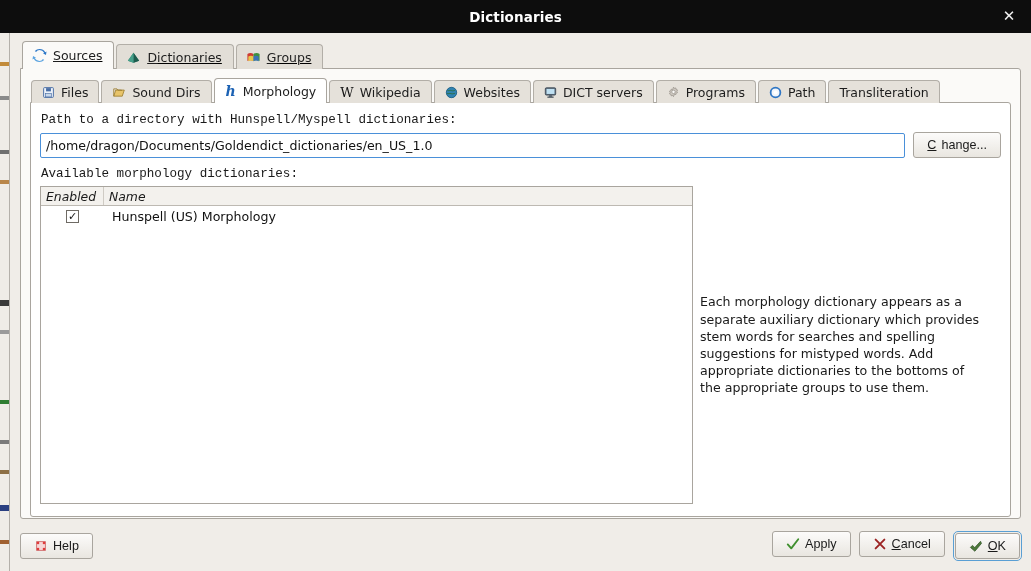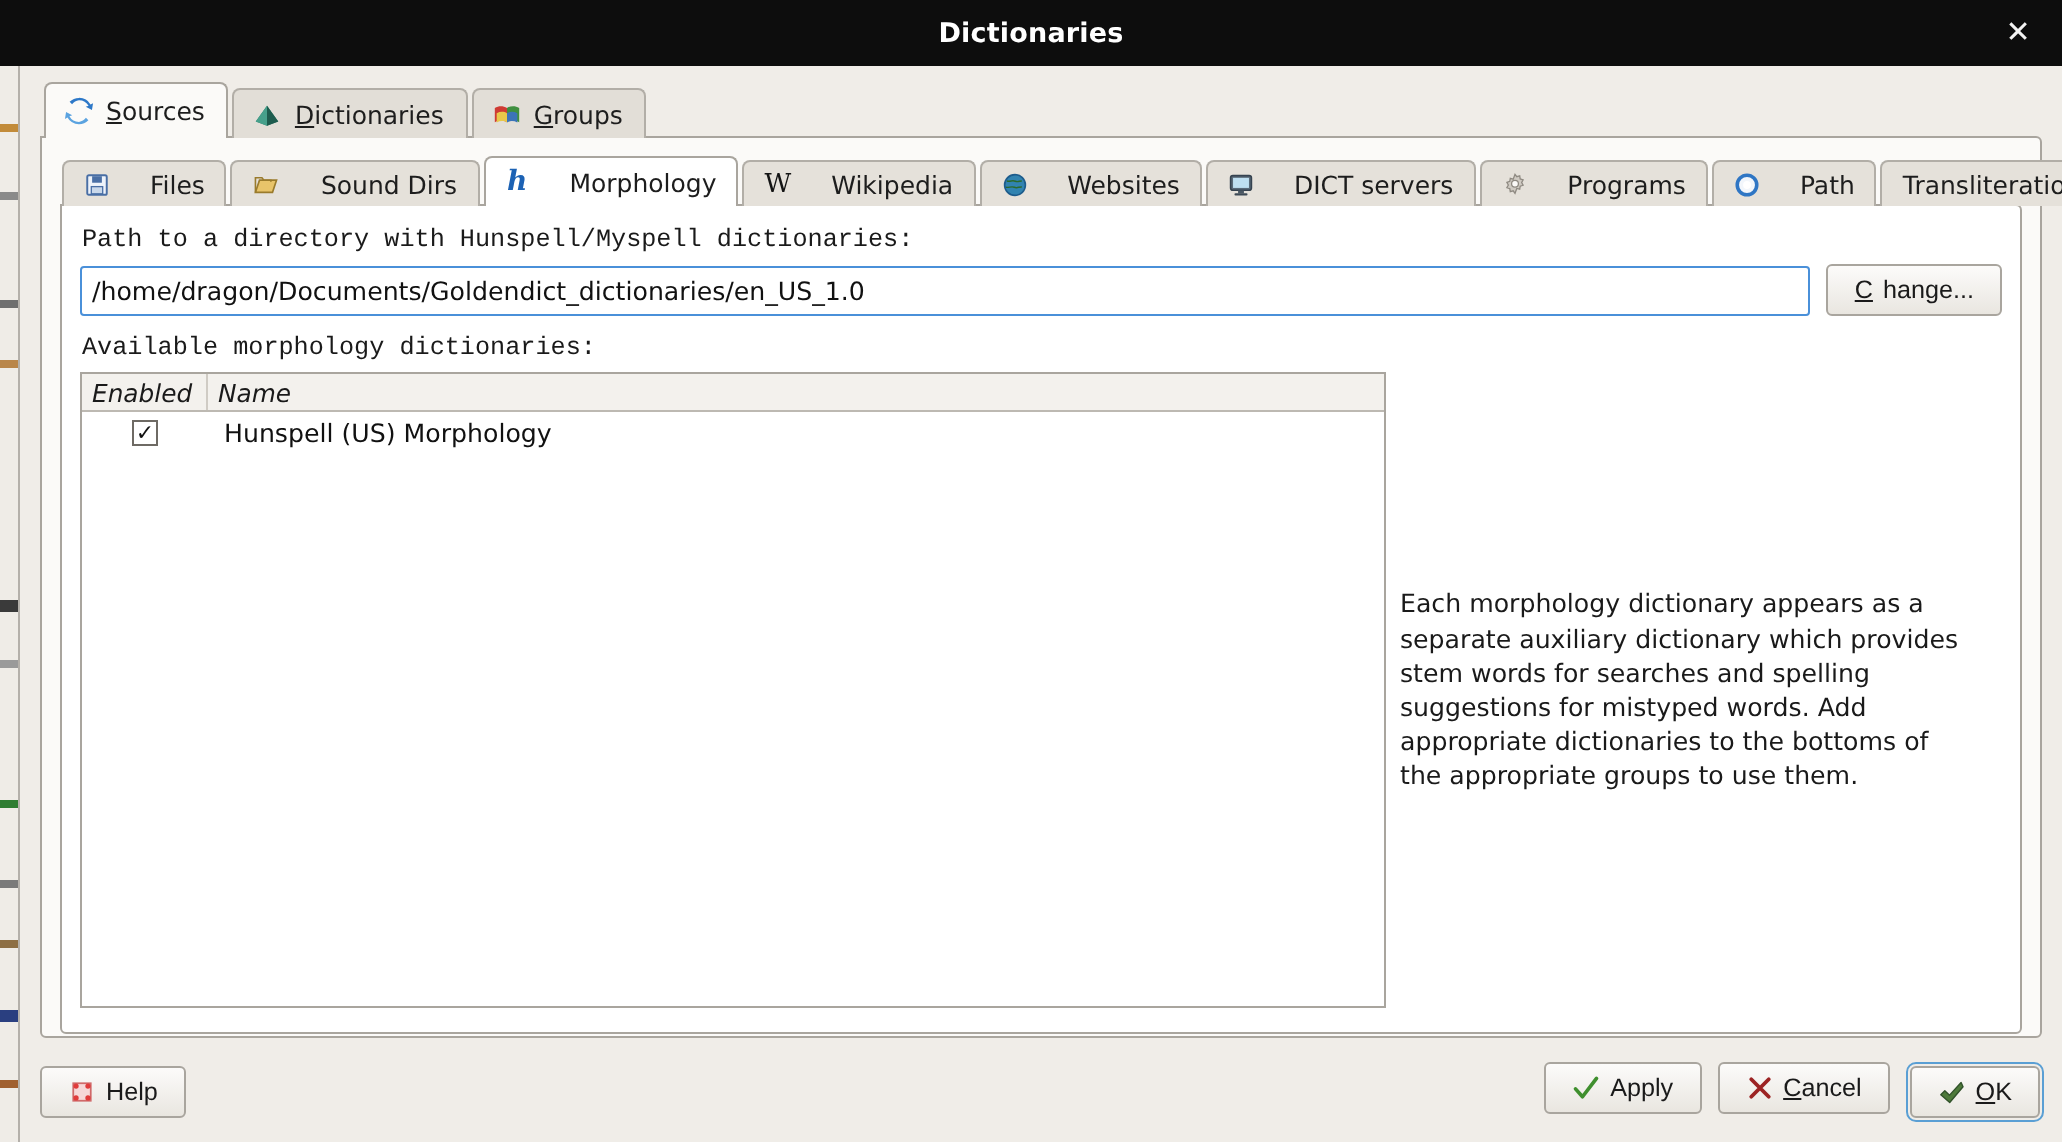--- a/index.html
+++ b/index.html
@@ -71,20 +71,21 @@
   }
 
   
   .tabs-l1 {
     position: relative;
     display: flex;
     align-items: flex-end;
     height: 28px;
     margin-left: 2px;
     z-index: 3;
+    text-decoration: underline;
   }
   .tab-l1 {
     display: flex;
     align-items: center;
     gap: 6px;
     height: 25px;
     padding: 0 11px 0 9px;
     font-size: 12.5px;
     color: #1d1d1d;
     background: #e2ded7;
@@ -118,21 +119,21 @@
     display: flex;
     align-items: flex-end;
     height: 25px;
     margin-left: 1px;
     position: relative;
     z-index: 3;
   }
   .tab-l2 {
     display: flex;
     align-items: center;
-    gap: 20px;
+    gap: 6px;
     height: 23px;
     padding: 0 10px;
     font-size: 12.5px;
     color: #1d1d1d;
     background: #e5e1da;
     border: 1px solid #b2aea7;
     border-bottom: none;
     border-radius: 4px 4px 0 0;
     margin-right: 2px;
     white-space: nowrap;

